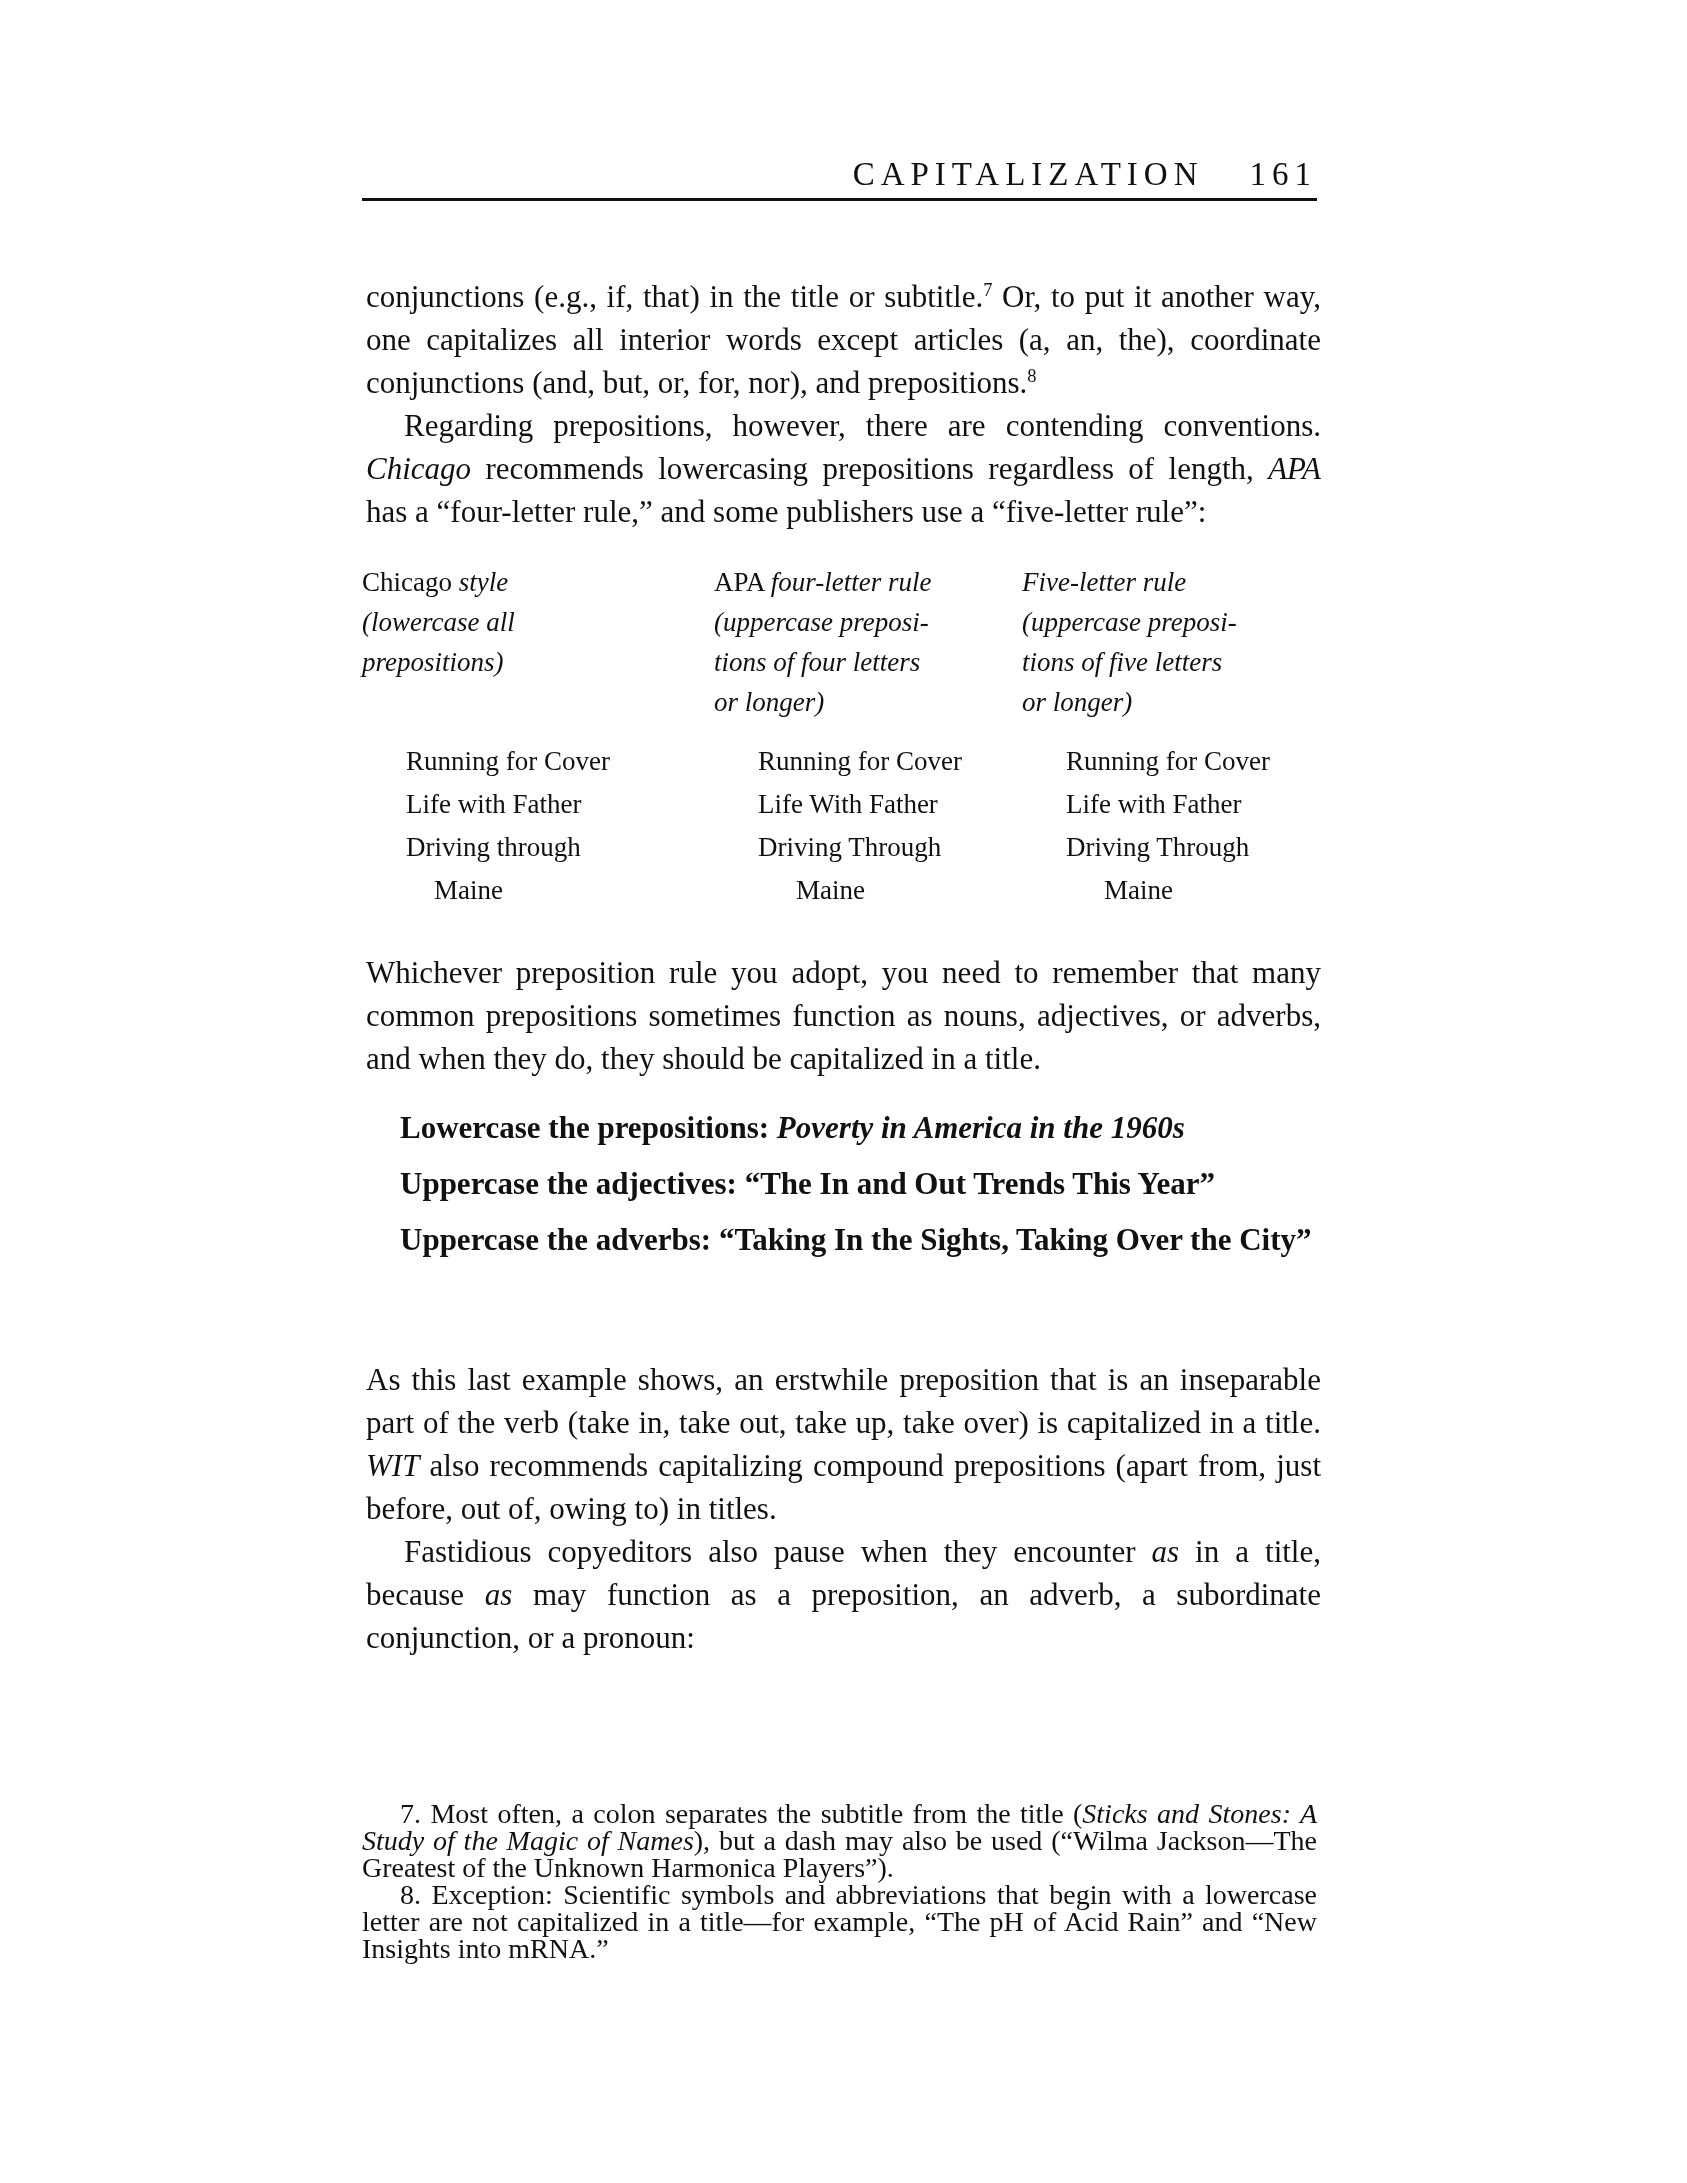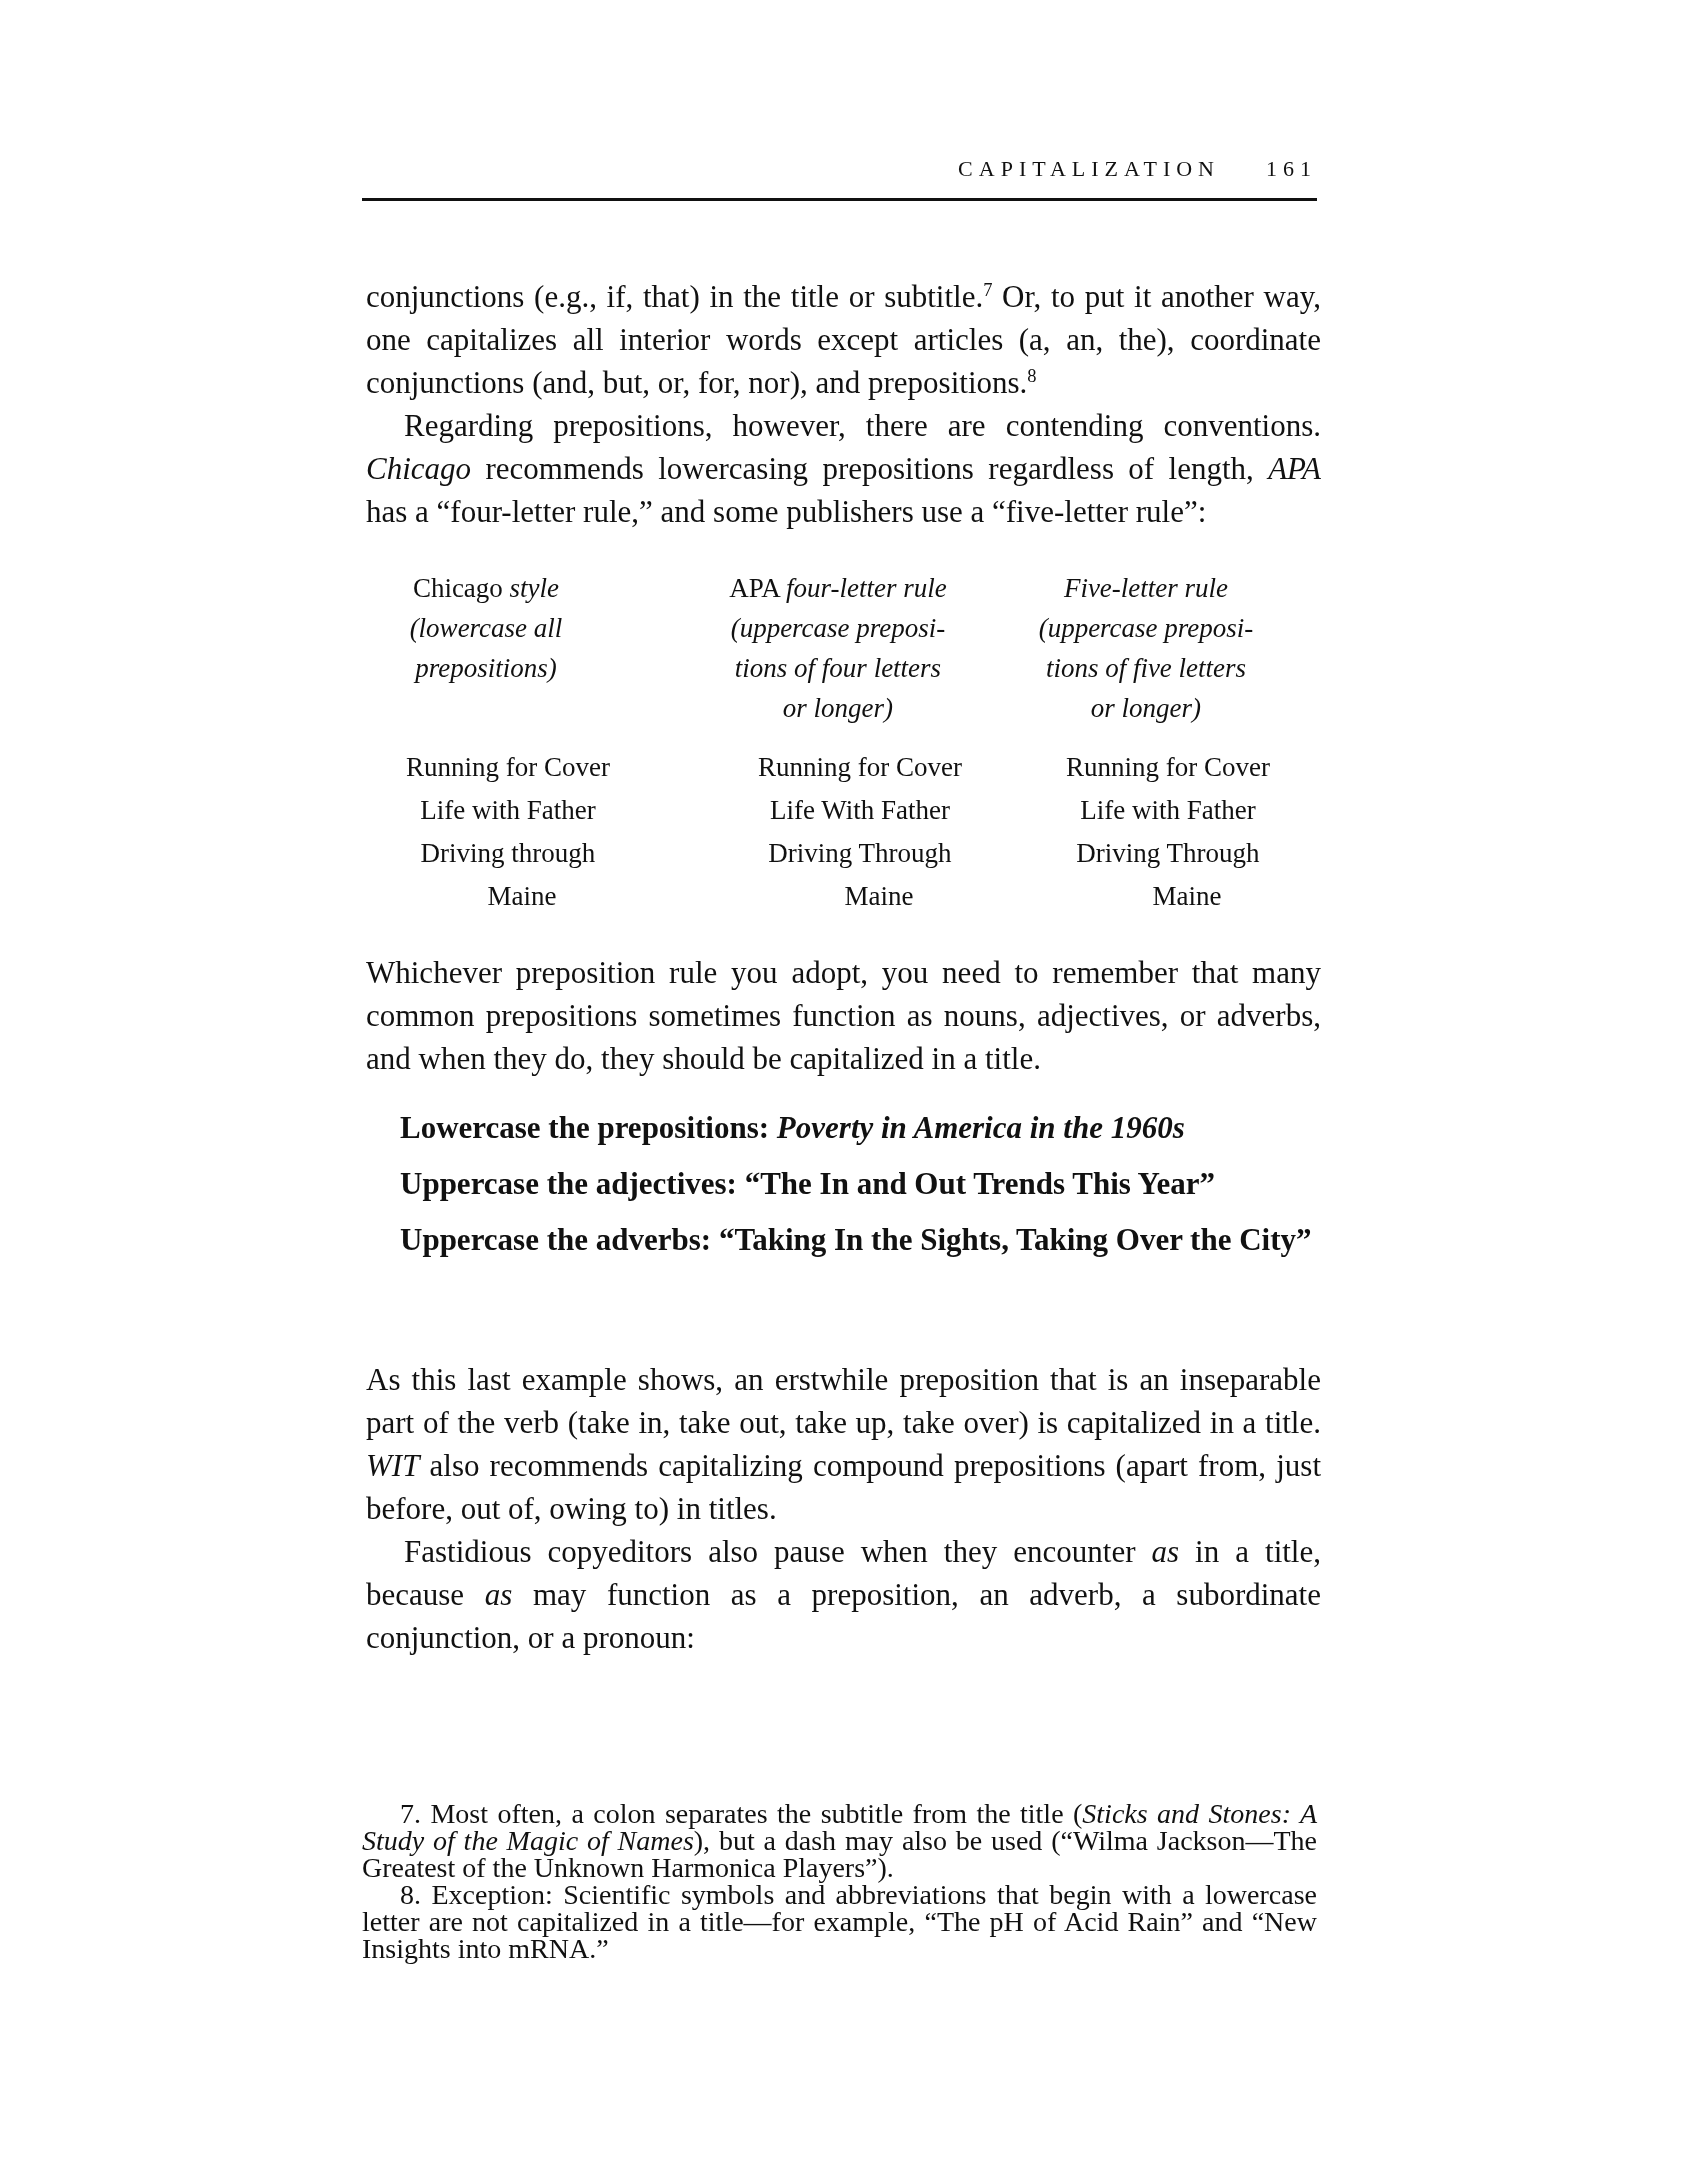--- a/index.html
+++ b/index.html
@@ -1,26 +1,26 @@
 <!DOCTYPE html>
 <html style="font-size:10.6px"><head>
 <meta charset="utf-8">
 <style>
   html, body { margin:0; padding:0; background:#ffffff; }
   body { width:1687px; height:2183px; position:relative; overflow:hidden;
          font-family:"Liberation Serif","DejaVu Serif",serif; color:#111; }
   .page { position:absolute; left:362px; top:0; width:955px; }
-  .running-head { position:absolute; top:156px; right:0; font-size:22px; letter-spacing:6px; }
+  .running-head { position:absolute; top:156px; right:0; font-size:33px; letter-spacing:6px; }
   .running-head .title { margin-right:46px; }
   .rule { position:absolute; top:198px; left:0; width:955px; height:2.6px; background:#111; }
   .body-text { position:absolute; left:4px; width:955px; font-size:31px; line-height:43px; text-align:justify; }
   .indent { text-indent:38px; }
   sup { font-size:18.5px; line-height:0; vertical-align:super; }
   .tbl { position:absolute; left:0; top:562px; width:955px; font-size:27px; line-height:40px; }
-  .col { position:absolute; top:6px;text-align:center; }
+  .col { position:absolute; top:0; }
   .col1 { left:0; } .col2 { left:352px; } .col3 { left:660px; }
   .col .hdr { height:179px; }
   .col .row { white-space:nowrap; height:43px;margin-left:44px; }
   .col .cont { padding-left:28px; }
   .col2 .cont { padding-left:38px; } .col3 .cont { padding-left:38px; }
   .examples { position:absolute; left:38px; top:1106px; font-size:31px;font-weight:bold; }
   .examples .ex { height:56px; line-height:43px; white-space:nowrap; }
   .footnotes { position:absolute; left:0; top:1800px; width:955px; font-size:28px; line-height:27px; text-align:justify; }
   .fn-indent { text-indent:38px; }
   i { font-style:italic; }

